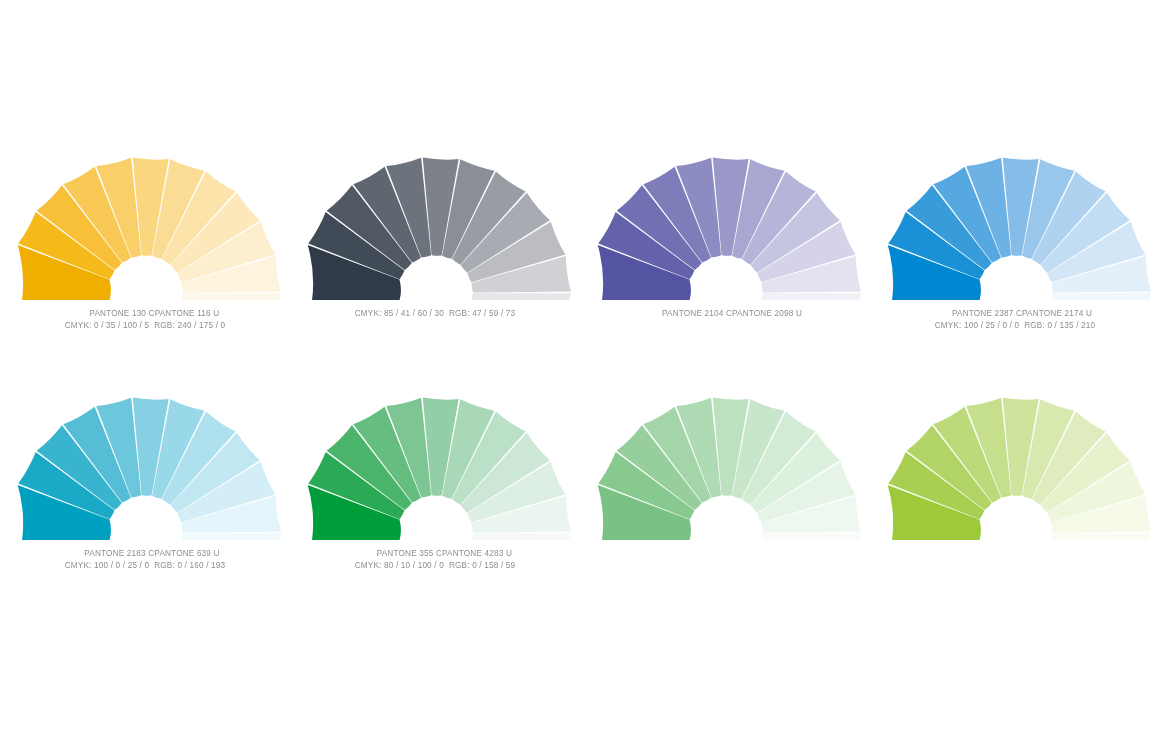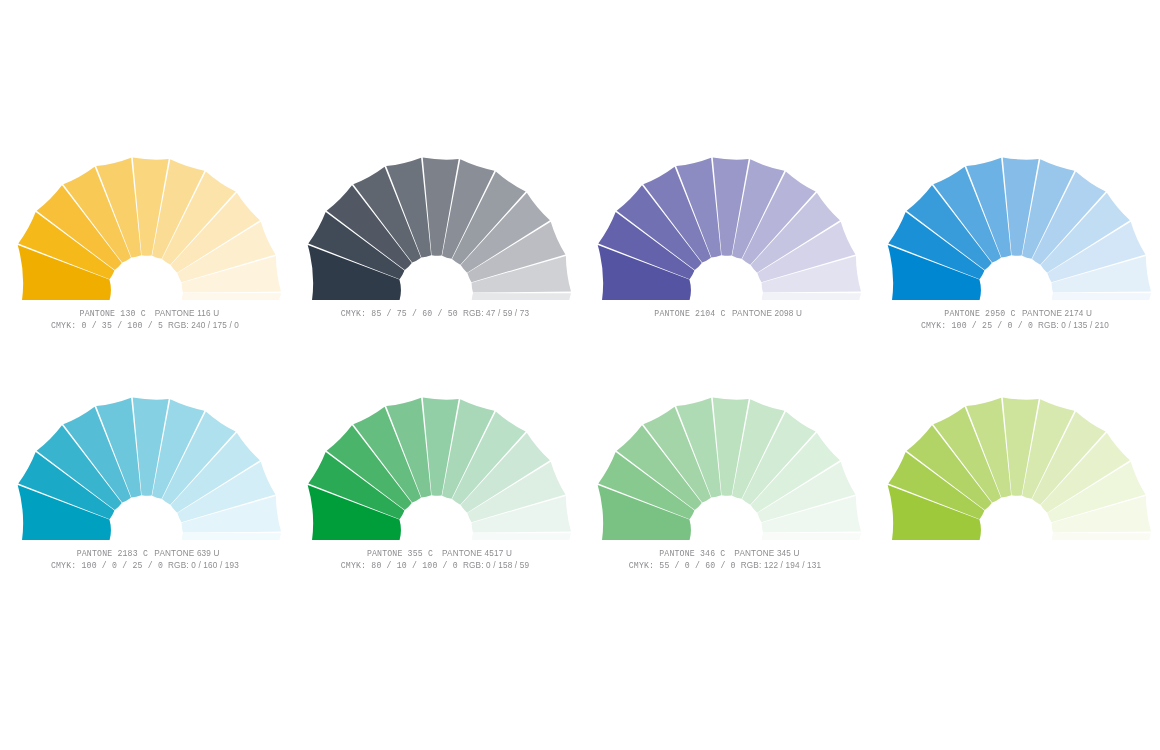--- a/index.html
+++ b/index.html
@@ -56,21 +56,21 @@
     text-align: center;
     line-height: 1.52;
   }
   .caption-row {
     display: block;
     white-space: pre;
     font-size: 8.2px;
     letter-spacing: 0.18px;
     color: #8d8d91;
   }
-  .caption-row .cell-left { display: inline-block; text-align: center; font-family: Liberation Mono, monospace; }
+  .caption-row .cell-left { display: inline-block; text-align: right; }
   .caption-row .cell-right { display: inline-block; text-align: left; }
   .row-names .cell-left { min-width: 84px; }
   .row-names .cell-right { min-width: 0; }
   .row-values .cell-left { min-width: 0; padding-right: 5px; }
   .row-values .cell-right { min-width: 0; }
 </style>
 </head>
 <body style="background: rgb(255, 255, 255);">
 
 <div class="board">
@@ -108,21 +108,21 @@
             <path d="M 168.66 11.07 A 136 136 0 0 1 132.77 9.55 L 141.58 107.15 A 38 38 0 0 0 151.61 107.58 Z" fill="#7c818a"></path>
             <path d="M 204.40 22.66 A 136 136 0 0 1 170.30 11.37 L 152.07 107.66 A 38 38 0 0 0 161.60 110.82 Z" fill="#8a8e96"></path>
             <path d="M 235.61 43.58 A 136 136 0 0 1 205.89 23.39 L 162.01 111.02 A 38 38 0 0 0 170.32 116.66 Z" fill="#989ca3"></path>
             <path d="M 259.90 72.25 A 136 136 0 0 1 236.84 44.70 L 170.66 116.97 A 38 38 0 0 0 177.11 124.67 Z" fill="#a8abb1"></path>
             <path d="M 275.43 106.46 A 136 136 0 0 1 260.78 73.66 L 177.35 125.07 A 38 38 0 0 0 181.44 134.23 Z" fill="#bbbdc2"></path>
             <path d="M 280.99 143.62 A 136 136 0 0 1 275.89 108.06 L 181.57 134.68 A 38 38 0 0 0 183.00 144.62 Z" fill="#d0d1d5"></path>
             <path d="M 275.73 182.49 A 136 136 0 0 1 281.00 145.28 L 183.00 145.08 A 38 38 0 0 0 181.53 155.47 Z" fill="#e6e7e9"></path>
           </svg>
         </div>
         <div class="caption">
-          <div class="caption-row row-values"><span class="cell-left">CMYK: 85 / 75 / 60 / 50</span><span class="cell-right">RGB: 47 / 59 / 73</span></div>
+          <div class="caption-row row-values"><span class="cell-left">CMYK: 85 / 41 / 60 / 30</span><span class="cell-right">RGB: 47 / 59 / 73</span></div>
         </div>
       </div>
       <div class="swatch-card">
         <div class="fan-wrap">
           <svg width="290" height="152" viewBox="0 0 290 152">
             <path d="M 17.71 97.11 A 136 136 0 0 1 14.27 182.49 L 108.47 155.47 A 38 38 0 0 0 109.43 131.62 Z" fill="#5554a2"></path>
             <path d="M 35.67 64.11 A 136 136 0 0 1 18.31 95.56 L 109.60 131.19 A 38 38 0 0 0 114.45 122.40 Z" fill="#6362ab"></path>
             <path d="M 61.98 37.28 A 136 136 0 0 1 36.67 62.78 L 114.73 122.03 A 38 38 0 0 0 121.80 114.90 Z" fill="#7170b3"></path>
             <path d="M 94.62 18.67 A 136 136 0 0 1 63.30 36.27 L 122.17 114.62 A 38 38 0 0 0 130.92 109.70 Z" fill="#7e7dba"></path>
             <path d="M 131.11 9.71 A 136 136 0 0 1 96.17 18.07 L 131.36 109.53 A 38 38 0 0 0 141.12 107.20 Z" fill="#8c8bc2"></path>
@@ -150,21 +150,21 @@
             <path d="M 168.66 11.07 A 136 136 0 0 1 132.77 9.55 L 141.58 107.15 A 38 38 0 0 0 151.61 107.58 Z" fill="#85bde8"></path>
             <path d="M 204.40 22.66 A 136 136 0 0 1 170.30 11.37 L 152.07 107.66 A 38 38 0 0 0 161.60 110.82 Z" fill="#99c7ec"></path>
             <path d="M 235.61 43.58 A 136 136 0 0 1 205.89 23.39 L 162.01 111.02 A 38 38 0 0 0 170.32 116.66 Z" fill="#aed2f0"></path>
             <path d="M 259.90 72.25 A 136 136 0 0 1 236.84 44.70 L 170.66 116.97 A 38 38 0 0 0 177.11 124.67 Z" fill="#c1ddf4"></path>
             <path d="M 275.43 106.46 A 136 136 0 0 1 260.78 73.66 L 177.35 125.07 A 38 38 0 0 0 181.44 134.23 Z" fill="#d3e6f7"></path>
             <path d="M 280.99 143.62 A 136 136 0 0 1 275.89 108.06 L 181.57 134.68 A 38 38 0 0 0 183.00 144.62 Z" fill="#e3f0fa"></path>
             <path d="M 275.73 182.49 A 136 136 0 0 1 281.00 145.28 L 183.00 145.08 A 38 38 0 0 0 181.53 155.47 Z" fill="#f1f7fd"></path>
           </svg>
         </div>
         <div class="caption">
-          <div class="caption-row row-names"><span class="cell-left">PANTONE 2950 C</span><span class="cell-right">PANTONE 2174 U</span></div>
+          <div class="caption-row row-names"><span class="cell-left">PANTONE 2387 C</span><span class="cell-right">PANTONE 2174 U</span></div>
           <div class="caption-row row-values"><span class="cell-left">CMYK: 100 / 25 / 0 / 0</span><span class="cell-right">RGB: 0 / 135 / 210</span></div>
         </div>
       </div>
       <div class="swatch-card">
         <div class="fan-wrap">
           <svg width="290" height="152" viewBox="0 0 290 152">
             <path d="M 17.71 97.11 A 136 136 0 0 1 14.27 182.49 L 108.47 155.47 A 38 38 0 0 0 109.43 131.62 Z" fill="#00a0c1"></path>
             <path d="M 35.67 64.11 A 136 136 0 0 1 18.31 95.56 L 109.60 131.19 A 38 38 0 0 0 114.45 122.40 Z" fill="#1aaac8"></path>
             <path d="M 61.98 37.28 A 136 136 0 0 1 36.67 62.78 L 114.73 122.03 A 38 38 0 0 0 121.80 114.90 Z" fill="#38b4cf"></path>
             <path d="M 94.62 18.67 A 136 136 0 0 1 63.30 36.27 L 122.17 114.62 A 38 38 0 0 0 130.92 109.70 Z" fill="#55bed6"></path>
@@ -194,45 +194,41 @@
             <path d="M 168.66 11.07 A 136 136 0 0 1 132.77 9.55 L 141.58 107.15 A 38 38 0 0 0 151.61 107.58 Z" fill="#93cfa6"></path>
             <path d="M 204.40 22.66 A 136 136 0 0 1 170.30 11.37 L 152.07 107.66 A 38 38 0 0 0 161.60 110.82 Z" fill="#a8d8b8"></path>
             <path d="M 235.61 43.58 A 136 136 0 0 1 205.89 23.39 L 162.01 111.02 A 38 38 0 0 0 170.32 116.66 Z" fill="#bbe0c8"></path>
             <path d="M 259.90 72.25 A 136 136 0 0 1 236.84 44.70 L 170.66 116.97 A 38 38 0 0 0 177.11 124.67 Z" fill="#cde7d6"></path>
             <path d="M 275.43 106.46 A 136 136 0 0 1 260.78 73.66 L 177.35 125.07 A 38 38 0 0 0 181.44 134.23 Z" fill="#ddeee3"></path>
             <path d="M 280.99 143.62 A 136 136 0 0 1 275.89 108.06 L 181.57 134.68 A 38 38 0 0 0 183.00 144.62 Z" fill="#ebf5ef"></path>
             <path d="M 275.73 182.49 A 136 136 0 0 1 281.00 145.28 L 183.00 145.08 A 38 38 0 0 0 181.53 155.47 Z" fill="#f6faf8"></path>
           </svg>
         </div>
         <div class="caption">
-          <div class="caption-row row-names"><span class="cell-left">PANTONE 355 C</span><span class="cell-right">PANTONE 4517 U</span></div>
+          <div class="caption-row row-names"><span class="cell-left">PANTONE 355 C</span><span class="cell-right">PANTONE 4283 U</span></div>
           <div class="caption-row row-values"><span class="cell-left">CMYK: 80 / 10 / 100 / 0</span><span class="cell-right">RGB: 0 / 158 / 59</span></div>
         </div>
       </div>
       <div class="swatch-card">
         <div class="fan-wrap">
           <svg width="290" height="152" viewBox="0 0 290 152">
             <path d="M 17.71 97.11 A 136 136 0 0 1 14.27 182.49 L 108.47 155.47 A 38 38 0 0 0 109.43 131.62 Z" fill="#7ac283"></path>
             <path d="M 35.67 64.11 A 136 136 0 0 1 18.31 95.56 L 109.60 131.19 A 38 38 0 0 0 114.45 122.40 Z" fill="#88c990"></path>
             <path d="M 61.98 37.28 A 136 136 0 0 1 36.67 62.78 L 114.73 122.03 A 38 38 0 0 0 121.80 114.90 Z" fill="#96cf9c"></path>
             <path d="M 94.62 18.67 A 136 136 0 0 1 63.30 36.27 L 122.17 114.62 A 38 38 0 0 0 130.92 109.70 Z" fill="#a3d5a8"></path>
             <path d="M 131.11 9.71 A 136 136 0 0 1 96.17 18.07 L 131.36 109.53 A 38 38 0 0 0 141.12 107.20 Z" fill="#afdbb4"></path>
             <path d="M 168.66 11.07 A 136 136 0 0 1 132.77 9.55 L 141.58 107.15 A 38 38 0 0 0 151.61 107.58 Z" fill="#bbe1bf"></path>
             <path d="M 204.40 22.66 A 136 136 0 0 1 170.30 11.37 L 152.07 107.66 A 38 38 0 0 0 161.60 110.82 Z" fill="#c7e6ca"></path>
             <path d="M 235.61 43.58 A 136 136 0 0 1 205.89 23.39 L 162.01 111.02 A 38 38 0 0 0 170.32 116.66 Z" fill="#d2ebd4"></path>
             <path d="M 259.90 72.25 A 136 136 0 0 1 236.84 44.70 L 170.66 116.97 A 38 38 0 0 0 177.11 124.67 Z" fill="#dcf0de"></path>
             <path d="M 275.43 106.46 A 136 136 0 0 1 260.78 73.66 L 177.35 125.07 A 38 38 0 0 0 181.44 134.23 Z" fill="#e6f4e7"></path>
             <path d="M 280.99 143.62 A 136 136 0 0 1 275.89 108.06 L 181.57 134.68 A 38 38 0 0 0 183.00 144.62 Z" fill="#eff8f0"></path>
             <path d="M 275.73 182.49 A 136 136 0 0 1 281.00 145.28 L 183.00 145.08 A 38 38 0 0 0 181.53 155.47 Z" fill="#f8fbf8"></path>
           </svg>
         </div>
-        <div class="caption">
-          <div class="caption-row row-names"><span class="cell-left">PANTONE 346 C</span><span class="cell-right">PANTONE 345 U</span></div>
-          <div class="caption-row row-values"><span class="cell-left">CMYK: 55 / 0 / 60 / 0</span><span class="cell-right">RGB: 122 / 194 / 131</span></div>
-        </div>
       </div>
       <div class="swatch-card">
         <div class="fan-wrap">
           <svg width="290" height="152" viewBox="0 0 290 152">
             <path d="M 17.71 97.11 A 136 136 0 0 1 14.27 182.49 L 108.47 155.47 A 38 38 0 0 0 109.43 131.62 Z" fill="#9dc93a"></path>
             <path d="M 35.67 64.11 A 136 136 0 0 1 18.31 95.56 L 109.60 131.19 A 38 38 0 0 0 114.45 122.40 Z" fill="#a8cf51"></path>
             <path d="M 61.98 37.28 A 136 136 0 0 1 36.67 62.78 L 114.73 122.03 A 38 38 0 0 0 121.80 114.90 Z" fill="#b2d466"></path>
             <path d="M 94.62 18.67 A 136 136 0 0 1 63.30 36.27 L 122.17 114.62 A 38 38 0 0 0 130.92 109.70 Z" fill="#bcda79"></path>
             <path d="M 131.11 9.71 A 136 136 0 0 1 96.17 18.07 L 131.36 109.53 A 38 38 0 0 0 141.12 107.20 Z" fill="#c5df8c"></path>
             <path d="M 168.66 11.07 A 136 136 0 0 1 132.77 9.55 L 141.58 107.15 A 38 38 0 0 0 151.61 107.58 Z" fill="#cee49d"></path>

